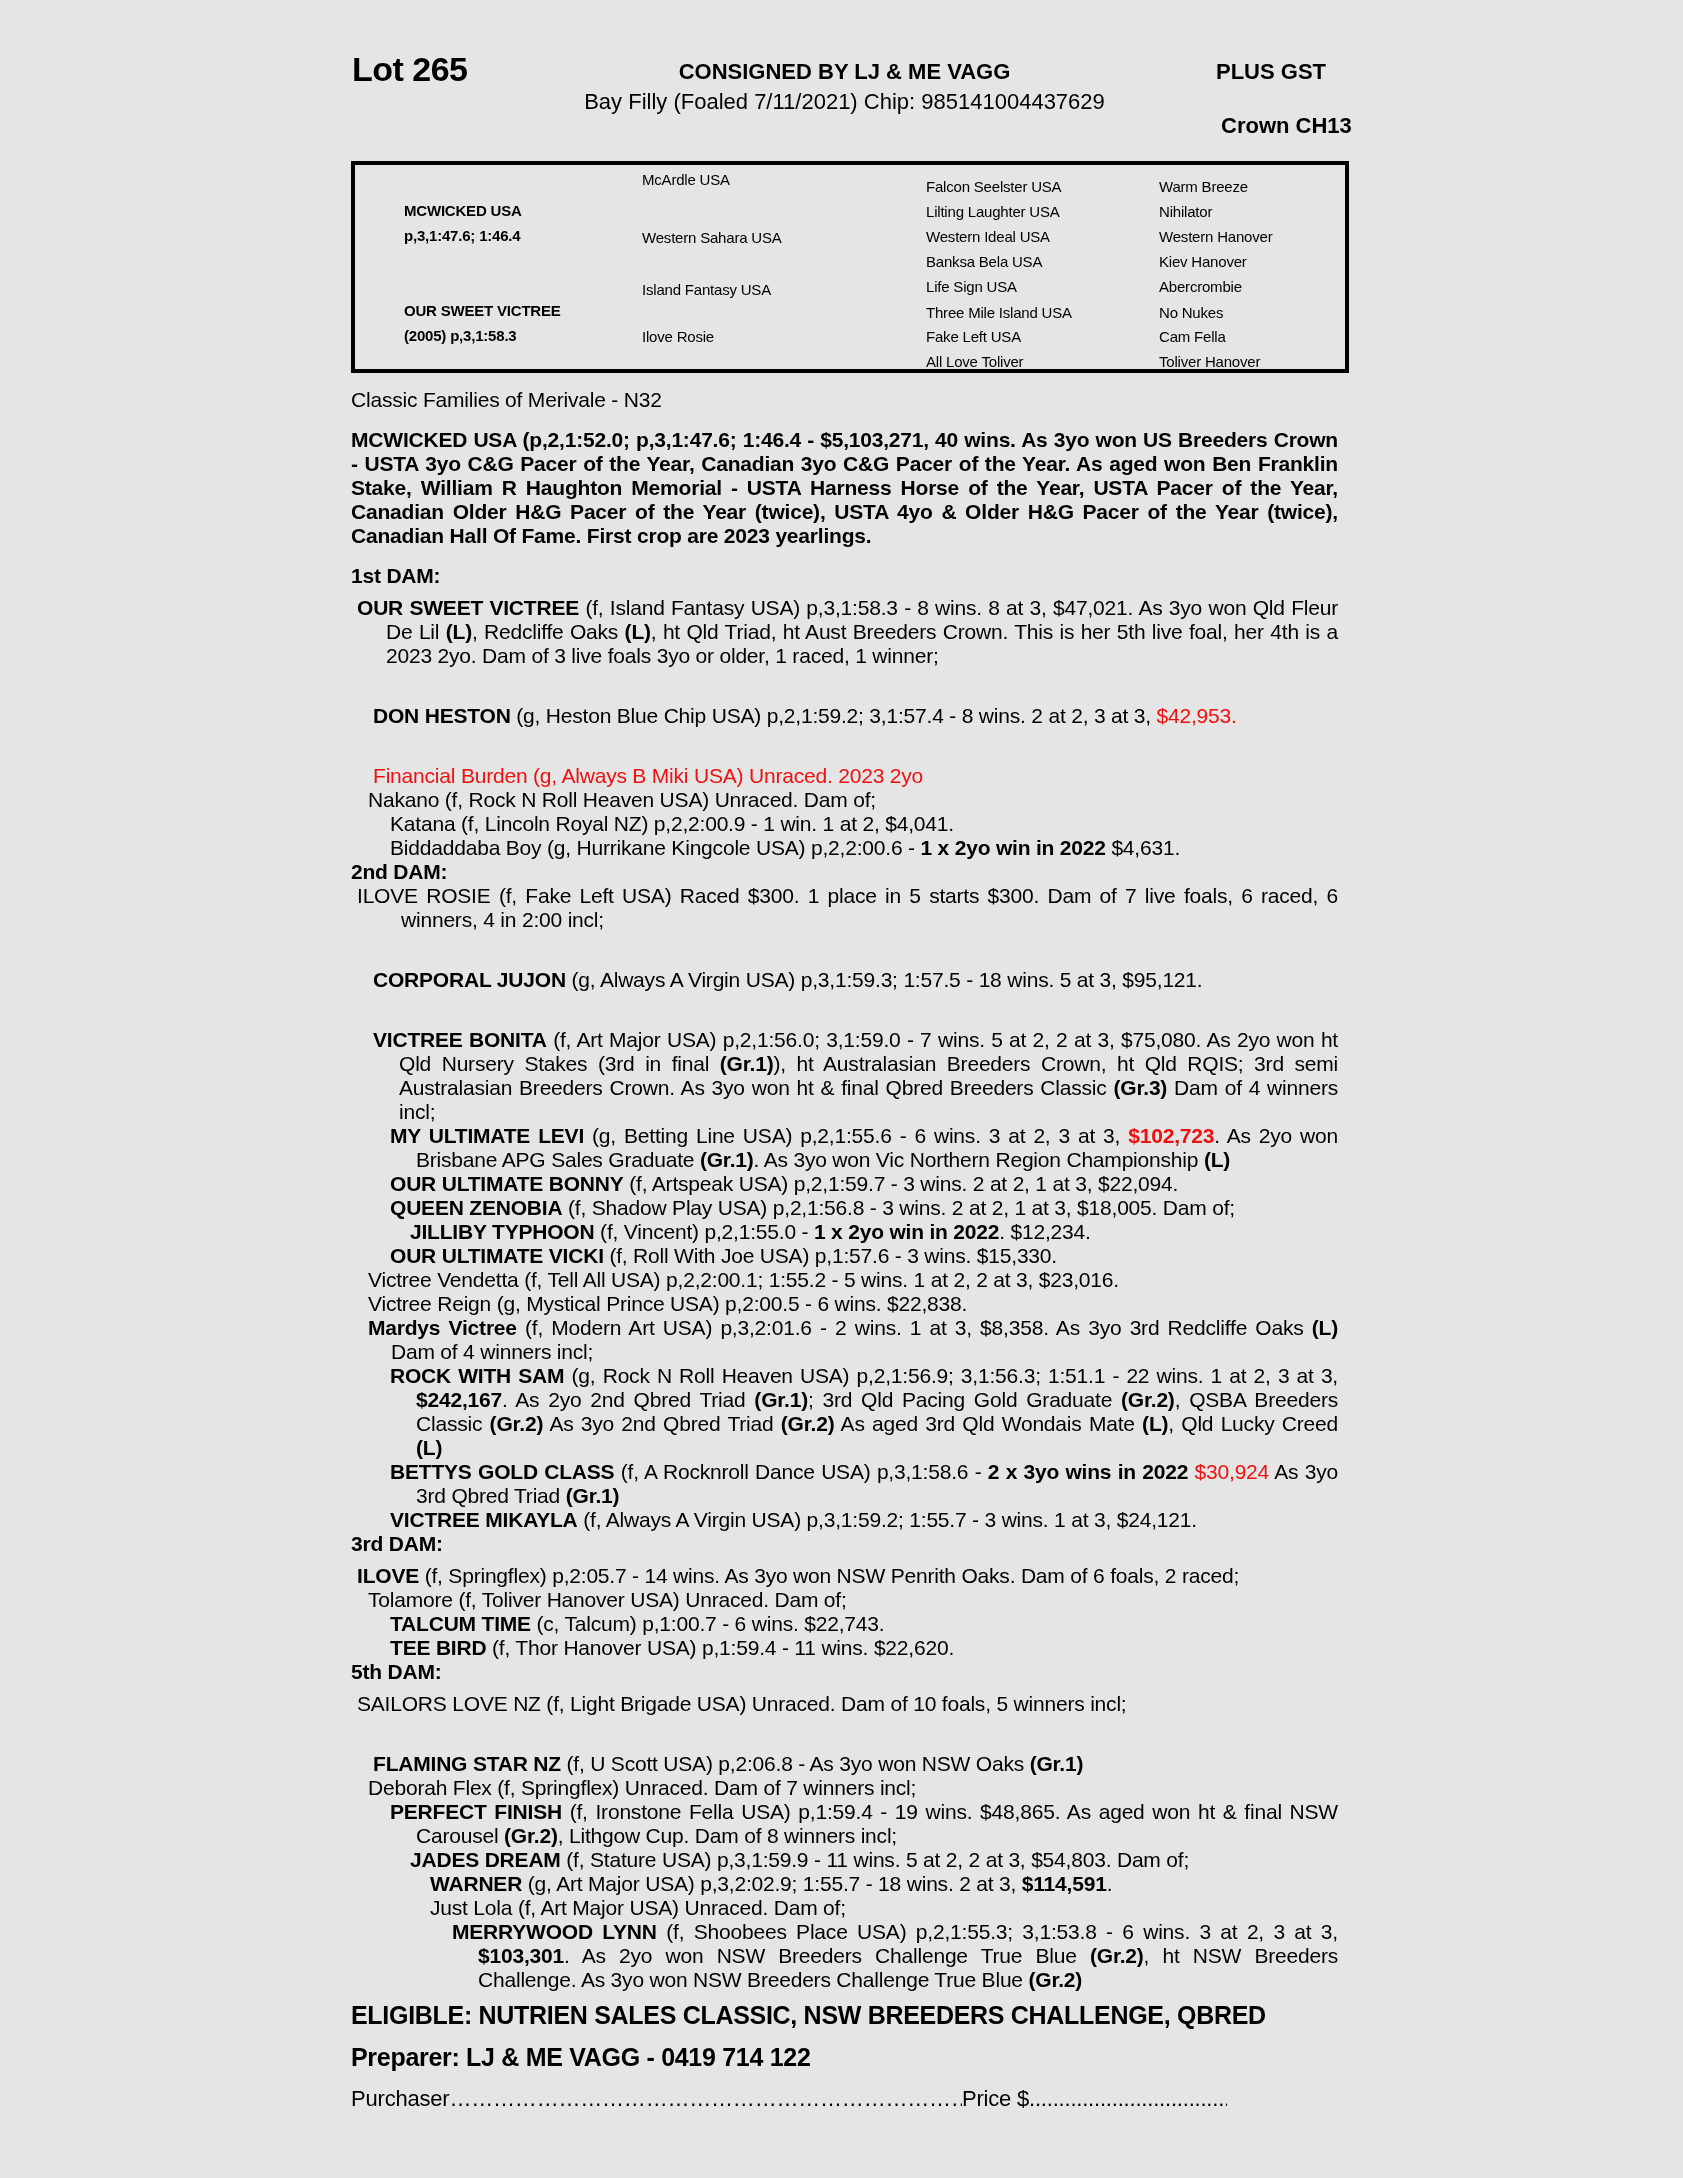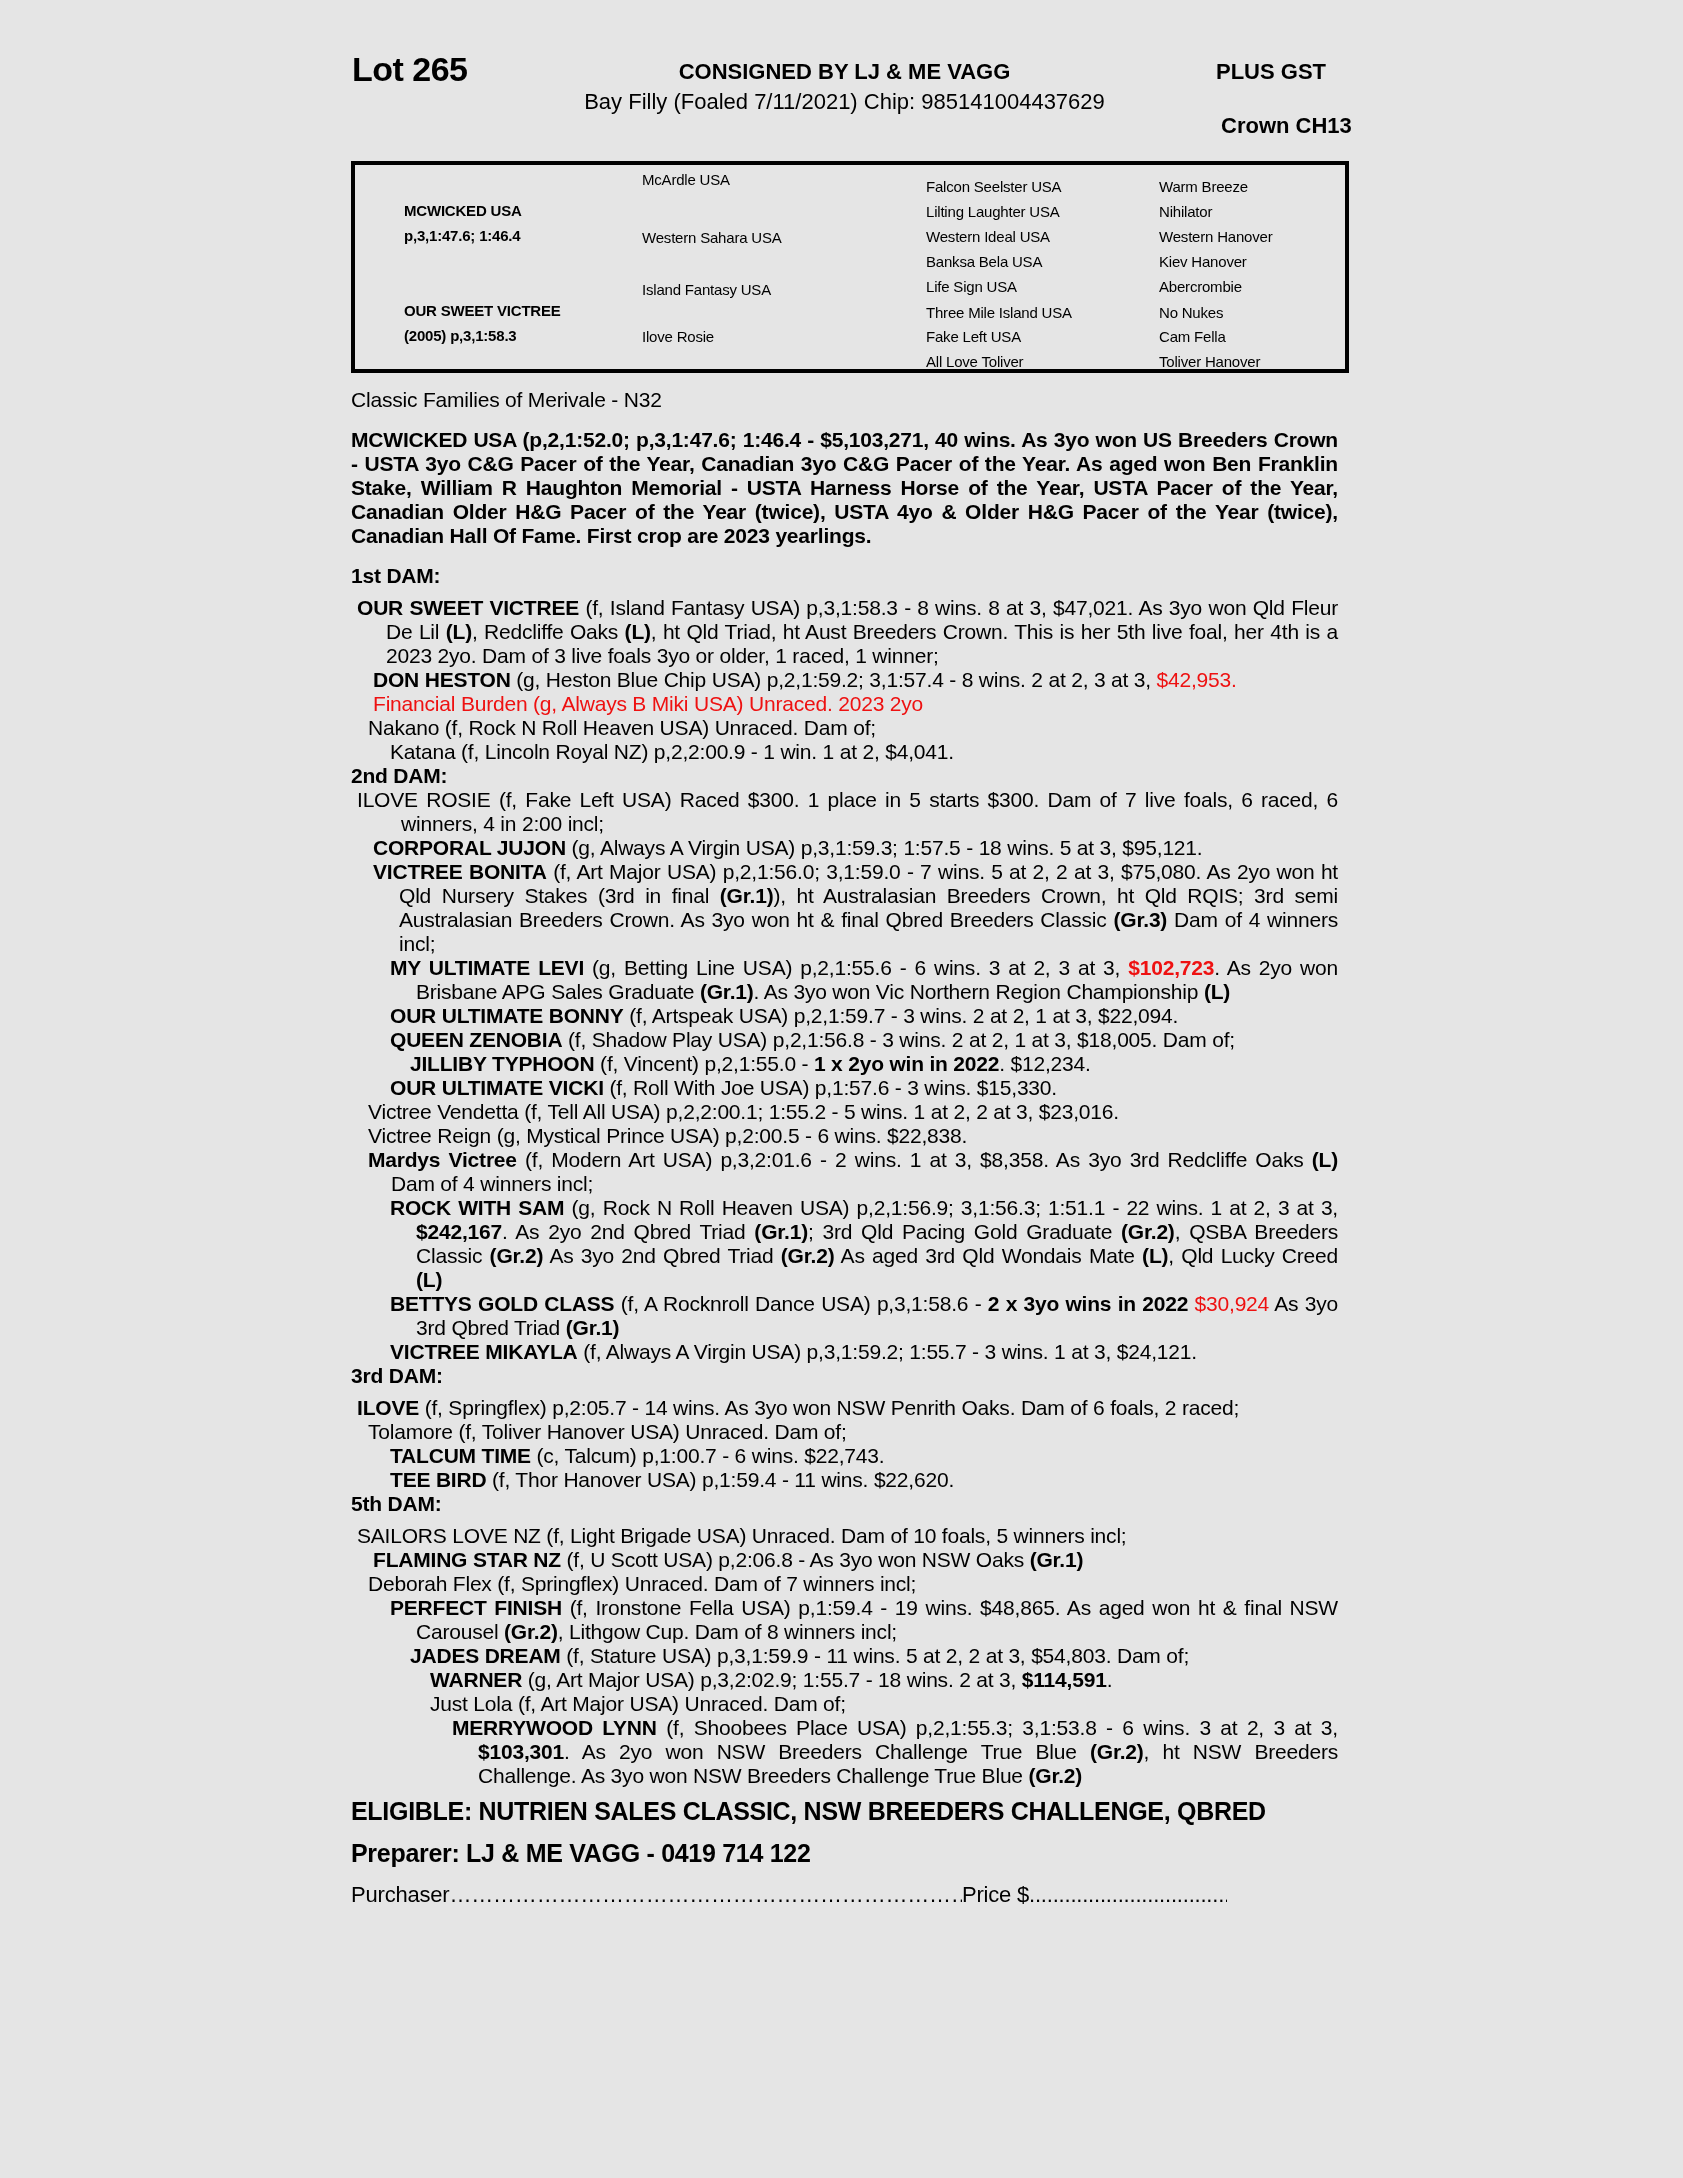--- a/index.html
+++ b/index.html
@@ -19,21 +19,21 @@
   .cell{position:absolute;font-size:15px;line-height:22px;white-space:nowrap;letter-spacing:-0.2px;}
   .cell.b{font-weight:bold;margin-left:36px;}
   
   .bodycol{position:absolute;left:351px;top:388px;width:987px;font-size:21px;line-height:24px;letter-spacing:-0.2px;}
   .ln{text-align:justify;}
   .b{font-weight:bold;}
   .r{color:#ee1111;}
   .h{padding-left:0;}
   .d1{padding-left:35px;text-indent:-29px;margin-top:8px;}
   .d1x{padding-left:50px;text-indent:-44px;}
-  .d2{padding-left:48px;text-indent:-26px;}
+  .d2{padding-left:48px;text-indent:-26px;margin-top:36px;}
   .d3{padding-left:40px;text-indent:-23px;}
   .d4{padding-left:65px;text-indent:-26px;}
   .d5{padding-left:85px;text-indent:-26px;}
   .d6{padding-left:105px;text-indent:-26px;}
   .d7{padding-left:127px;text-indent:-26px;}
   .familyline{margin-bottom:16px;}
   .sirepara{font-weight:bold;text-align:justify;margin-bottom:16px;}
   
   .eligible{margin-top:8px;font-size:25px;font-weight:bold;line-height:30px;letter-spacing:-0.3px;}
   .preparer{margin-top:12px;font-size:25px;font-weight:bold;line-height:30px;letter-spacing:-0.3px;}
@@ -84,20 +84,21 @@
   <div class="bodycol">
     <div class="ln familyline">Classic Families of Merivale - N32</div>
     <div class="ln sirepara">MCWICKED USA (p,2,1:52.0; p,3,1:47.6; 1:46.4 - $5,103,271, 40 wins. As 3yo won US Breeders Crown - USTA 3yo C&amp;G Pacer of the Year, Canadian 3yo C&amp;G Pacer of the Year. As aged won Ben Franklin Stake, William R Haughton Memorial - USTA Harness Horse of the Year, USTA Pacer of the Year, Canadian Older H&amp;G Pacer of the Year (twice), USTA 4yo &amp; Older H&amp;G Pacer of the Year (twice), Canadian Hall Of Fame. First crop are 2023 yearlings.</div>
     <div id="bodylines">
         <div class="ln h"><span class="b">1st DAM:</span></div>
         <div class="ln d1"><span class="b">OUR SWEET VICTREE</span><span> (f, Island Fantasy USA) p,3,1:58.3 - 8 wins. 8 at 3, $47,021. As 3yo won Qld Fleur De Lil </span><span class="b">(L)</span><span>, Redcliffe Oaks </span><span class="b">(L)</span><span>, ht Qld Triad, ht Aust Breeders Crown. This is her 5th live foal, her 4th is a 2023 2yo. Dam of 3 live foals 3yo or older, 1 raced, 1 winner;</span></div>
         <div class="ln d2"><span class="b">DON HESTON</span><span> (g, Heston Blue Chip USA) p,2,1:59.2; 3,1:57.4 - 8 wins. 2 at 2, 3 at 3, </span><span class="r">$42,953.</span></div>
         <div class="ln d2"><span class="r">Financial Burden (g, Always B Miki USA) Unraced. 2023 2yo</span></div>
         <div class="ln d3"><span>Nakano (f, Rock N Roll Heaven USA) Unraced. Dam of;</span></div>
         <div class="ln d4"><span>Katana (f, Lincoln Royal NZ) p,2,2:00.9 - 1 win. 1 at 2, $4,041.</span></div>
+        <div class="ln d4"><span>Biddaddaba Boy (g, Hurrikane Kingcole USA) p,2,2:00.6 - </span><span class="b">1 x 2yo win in 2022</span><span> $4,631.</span></div>
         <div class="ln h"><span class="b">2nd DAM:</span></div>
         <div class="ln d1x"><span>ILOVE ROSIE (f, Fake Left USA) Raced $300. 1 place in 5 starts $300. Dam of 7 live foals, 6 raced, 6 winners, 4 in 2:00 incl;</span></div>
         <div class="ln d2"><span class="b">CORPORAL JUJON</span><span> (g, Always A Virgin USA) p,3,1:59.3; 1:57.5 - 18 wins. 5 at 3, $95,121.</span></div>
         <div class="ln d2"><span class="b">VICTREE BONITA</span><span> (f, Art Major USA) p,2,1:56.0; 3,1:59.0 - 7 wins. 5 at 2, 2 at 3, $75,080. As 2yo won ht Qld Nursery Stakes (3rd in final </span><span class="b">(Gr.1)</span><span>), ht Australasian Breeders Crown, ht Qld RQIS; 3rd semi Australasian Breeders Crown. As 3yo won ht &amp; final Qbred Breeders Classic </span><span class="b">(Gr.3)</span><span> Dam of 4 winners incl;</span></div>
         <div class="ln d4"><span class="b">MY ULTIMATE LEVI</span><span> (g, Betting Line USA) p,2,1:55.6 - 6 wins. 3 at 2, 3 at 3, </span><span class="b r">$102,723</span><span>. As 2yo won Brisbane APG Sales Graduate </span><span class="b">(Gr.1)</span><span>. As 3yo won Vic Northern Region Championship </span><span class="b">(L)</span></div>
         <div class="ln d4"><span class="b">OUR ULTIMATE BONNY</span><span> (f, Artspeak USA) p,2,1:59.7 - 3 wins. 2 at 2, 1 at 3, $22,094.</span></div>
         <div class="ln d4"><span class="b">QUEEN ZENOBIA</span><span> (f, Shadow Play USA) p,2,1:56.8 - 3 wins. 2 at 2, 1 at 3, $18,005. Dam of;</span></div>
         <div class="ln d5"><span class="b">JILLIBY TYPHOON</span><span> (f, Vincent) p,2,1:55.0 - </span><span class="b">1 x 2yo win in 2022</span><span>. $12,234.</span></div>
         <div class="ln d4"><span class="b">OUR ULTIMATE VICKI</span><span> (f, Roll With Joe USA) p,1:57.6 - 3 wins. $15,330.</span></div>
         <div class="ln d3"><span>Victree Vendetta (f, Tell All USA) p,2,2:00.1; 1:55.2 - 5 wins. 1 at 2, 2 at 3, $23,016.</span></div>

